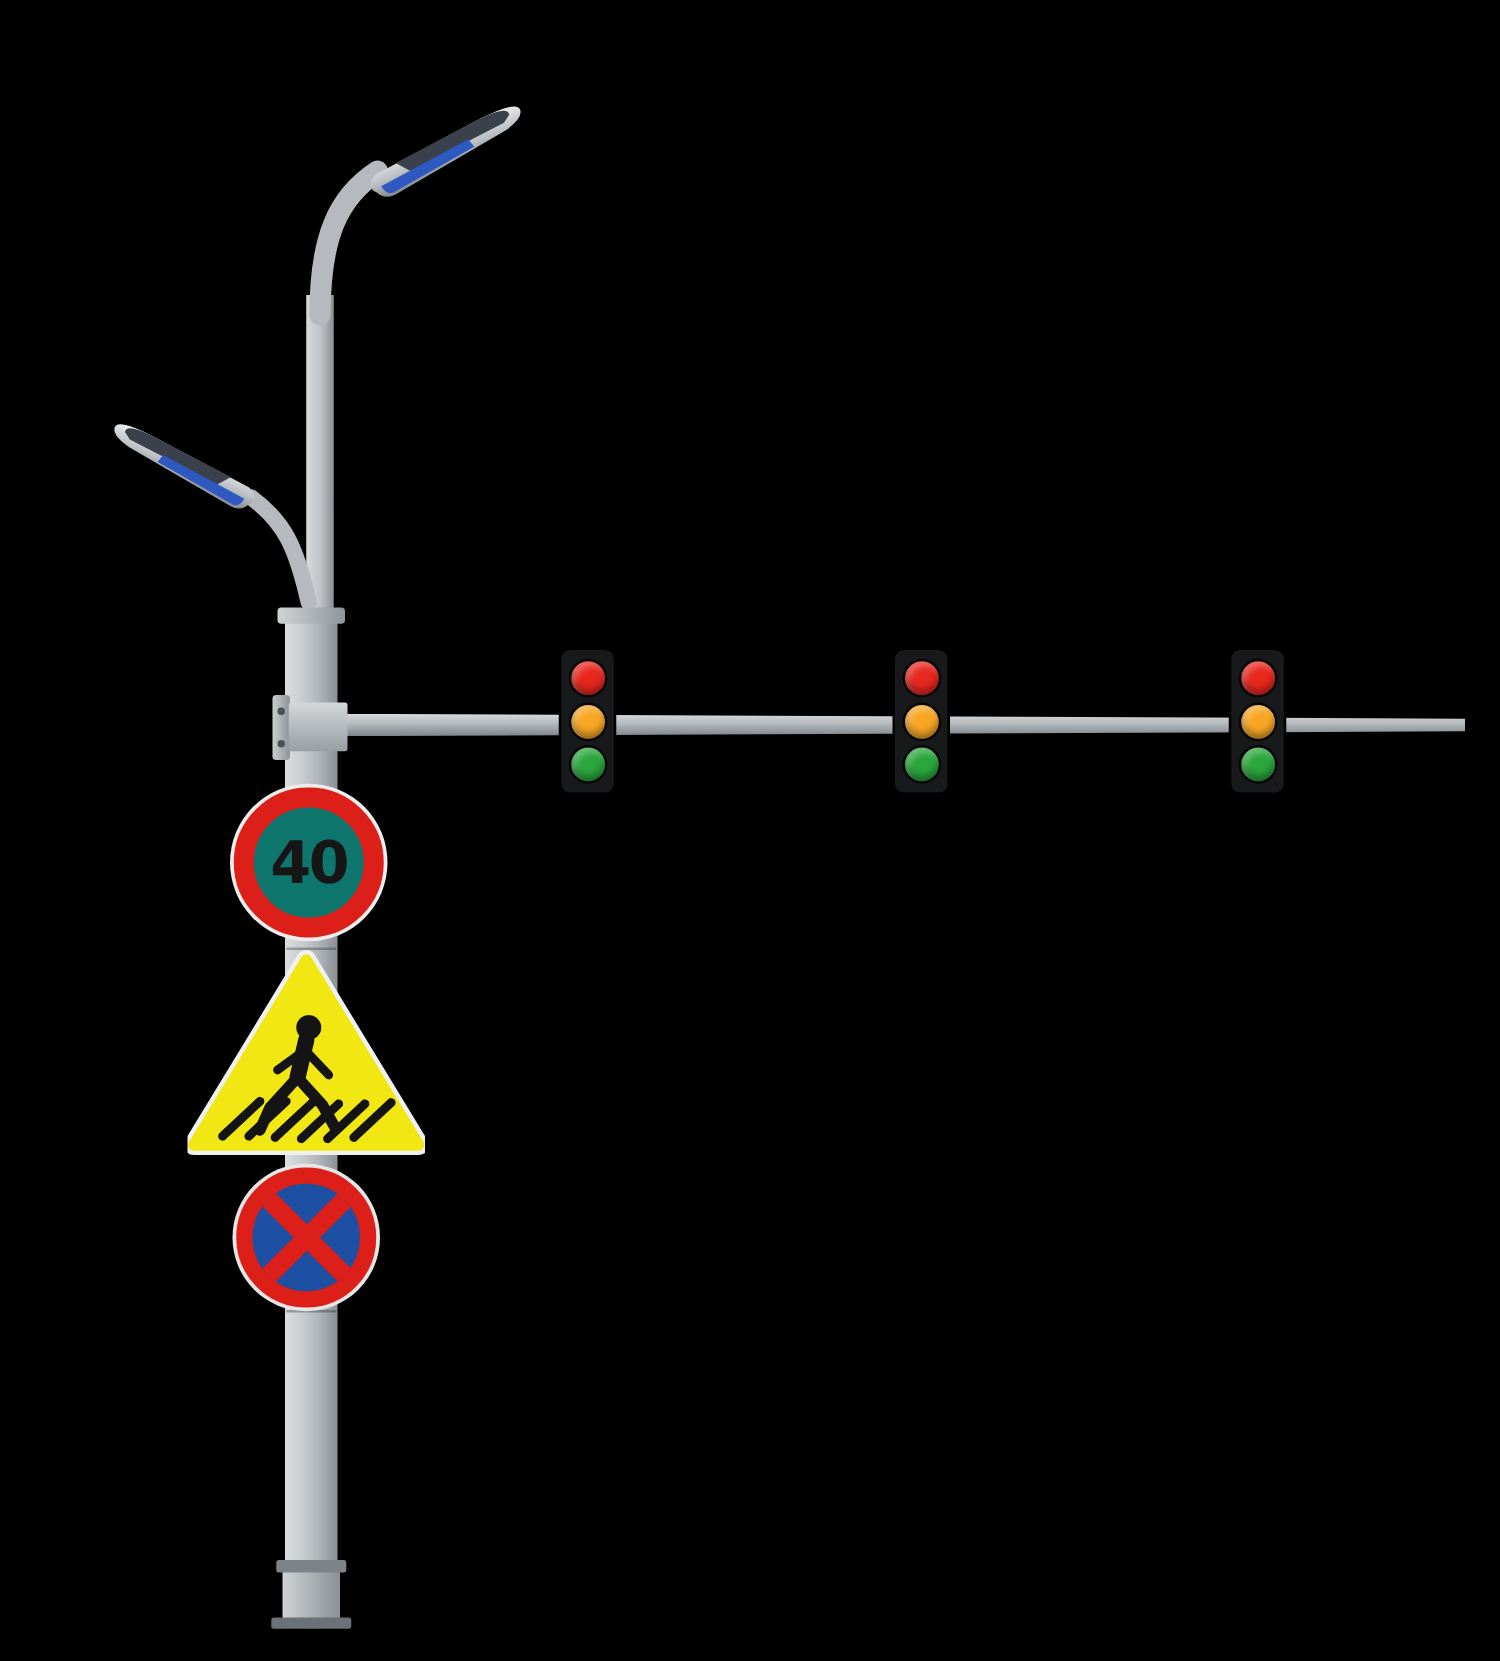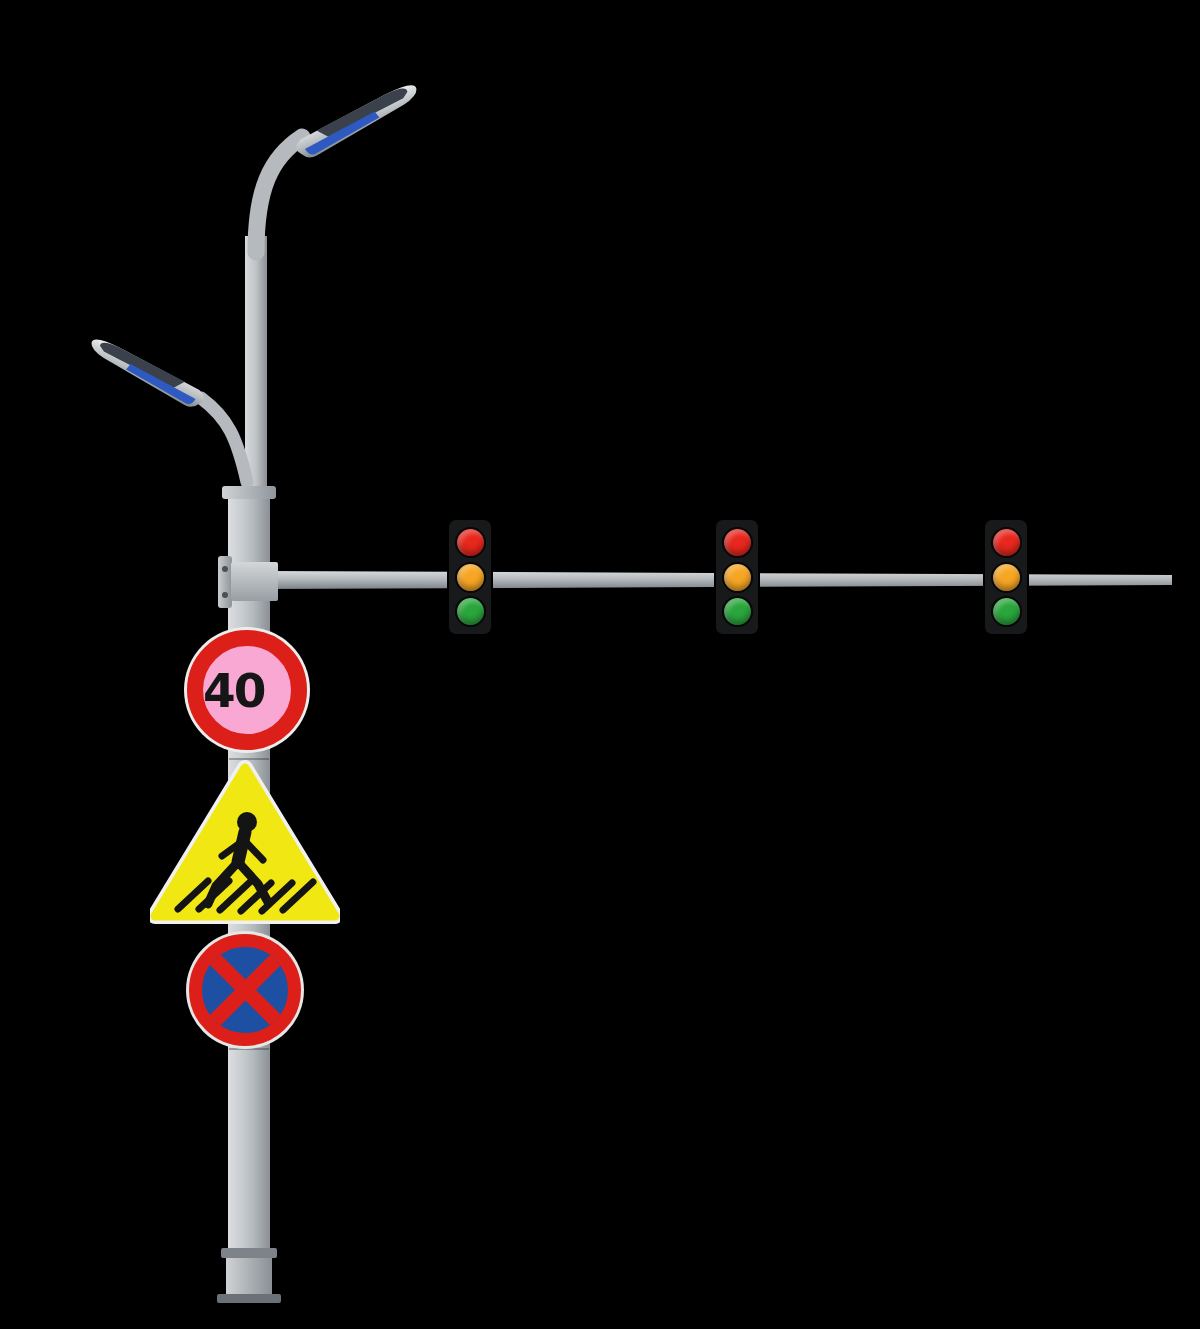--- a/index.html
+++ b/index.html
@@ -47,23 +47,23 @@
   .light {
     width:31px; height:31px; border-radius:50%; border:2px solid #060708;
     box-shadow:inset 0 -4px 6px rgba(0,0,0,.38), inset 3px 4px 5px rgba(255,255,255,.32);
   }
   .light.red   { background:var(--light-red,#e8271d); }
   .light.amber { background:var(--light-amber,#f7a623); }
   .light.green { background:var(--light-green,#2aa63c); }
 
   .sign-speed {
     position:absolute; left:187px; top:630px; width:120px; height:120px; z-index:5;
-    border-radius:50%; background:#f9a8d4; border:16px solid var(--sign-red,#dd1f1a);
+    border-radius:50%; background:#0f766e; border:16px solid var(--sign-red,#dd1f1a);
     box-shadow:0 0 0 3px #ededed;
-    display:flex; align-items:center; justify-content:flex-start;
+    display:flex; align-items:center; justify-content:center;
   }
   .sign-speed span { font-size:47px; font-weight:bold; color:#161616; letter-spacing:-2px; }
 
   .sign-ped { position:absolute; left:150px; top:758px; width:190px; height:168px; z-index:5; }
 
   .sign-nostop {
     position:absolute; left:189px; top:934px; width:112px; height:112px; z-index:5;
     border-radius:50%; background:var(--sign-blue,#1d4fa3);
     border:13px solid var(--sign-red,#dd1f1a); box-shadow:0 0 0 3px #e6e6e6;
     overflow:hidden;

